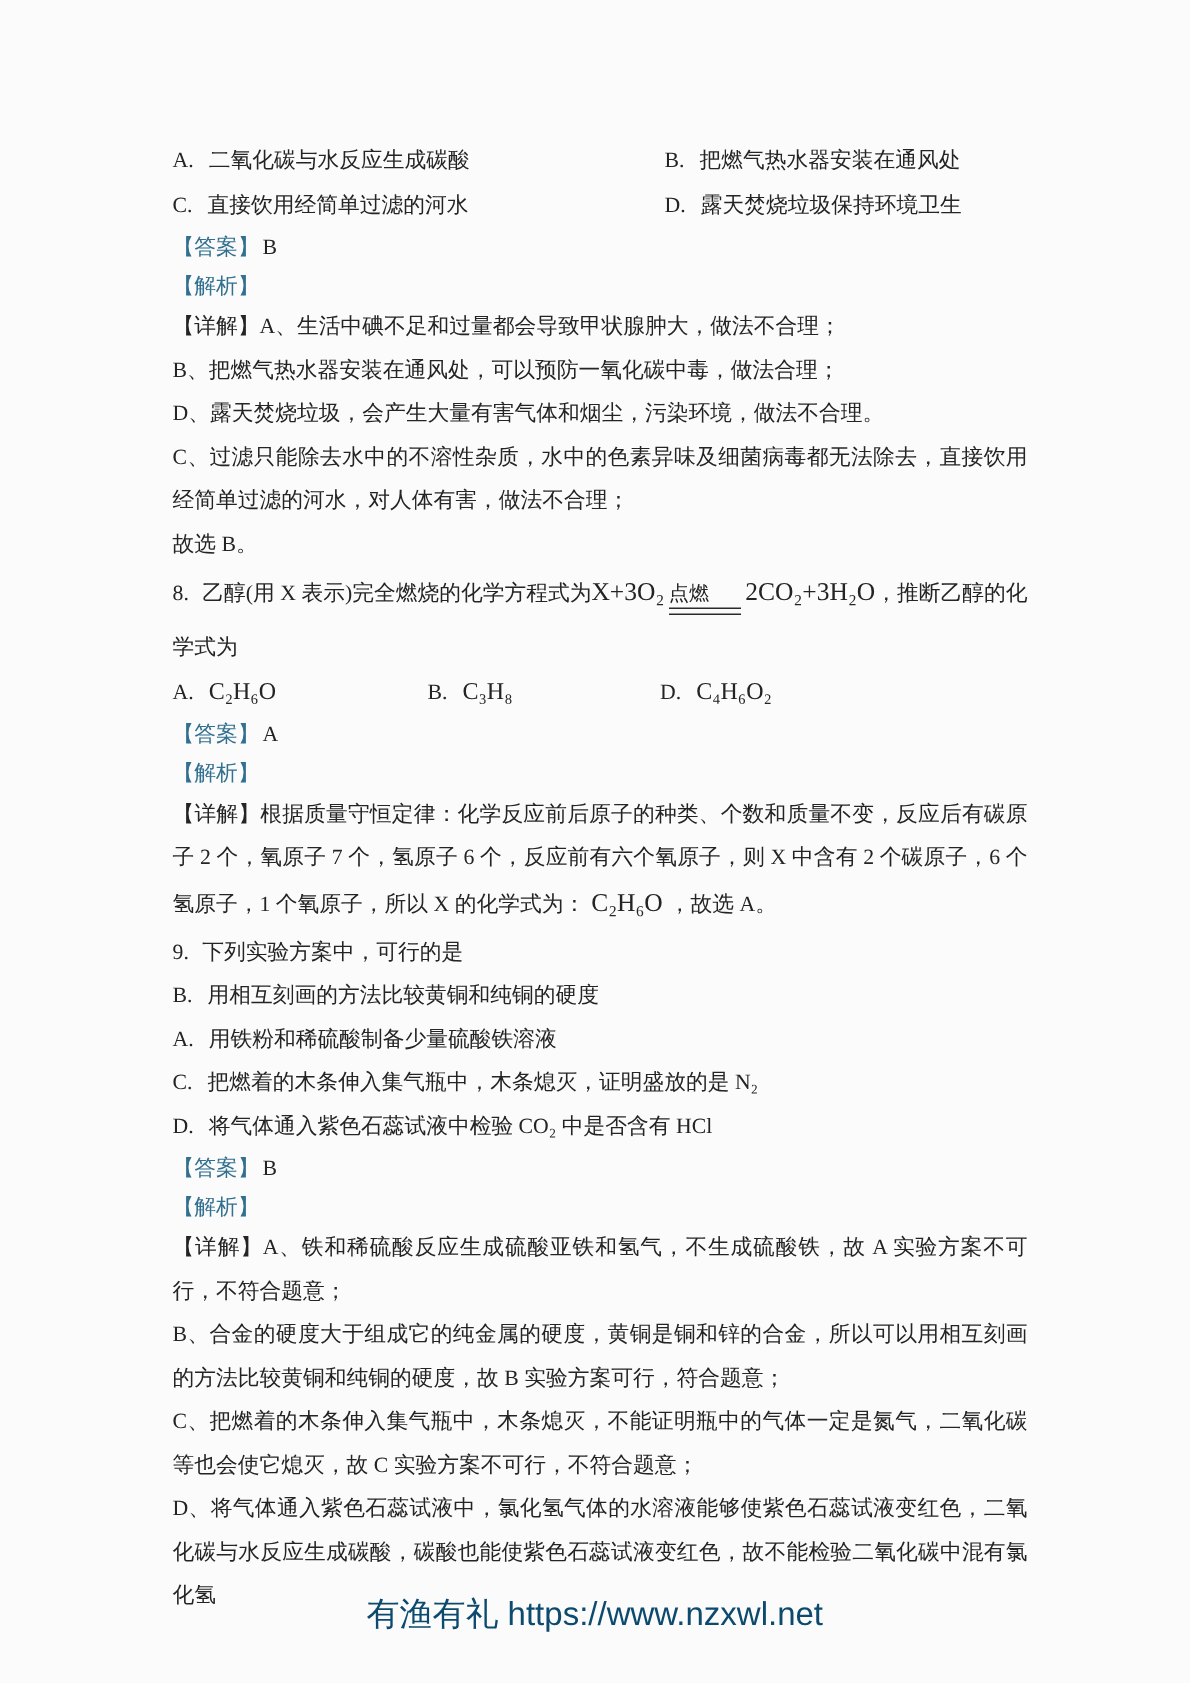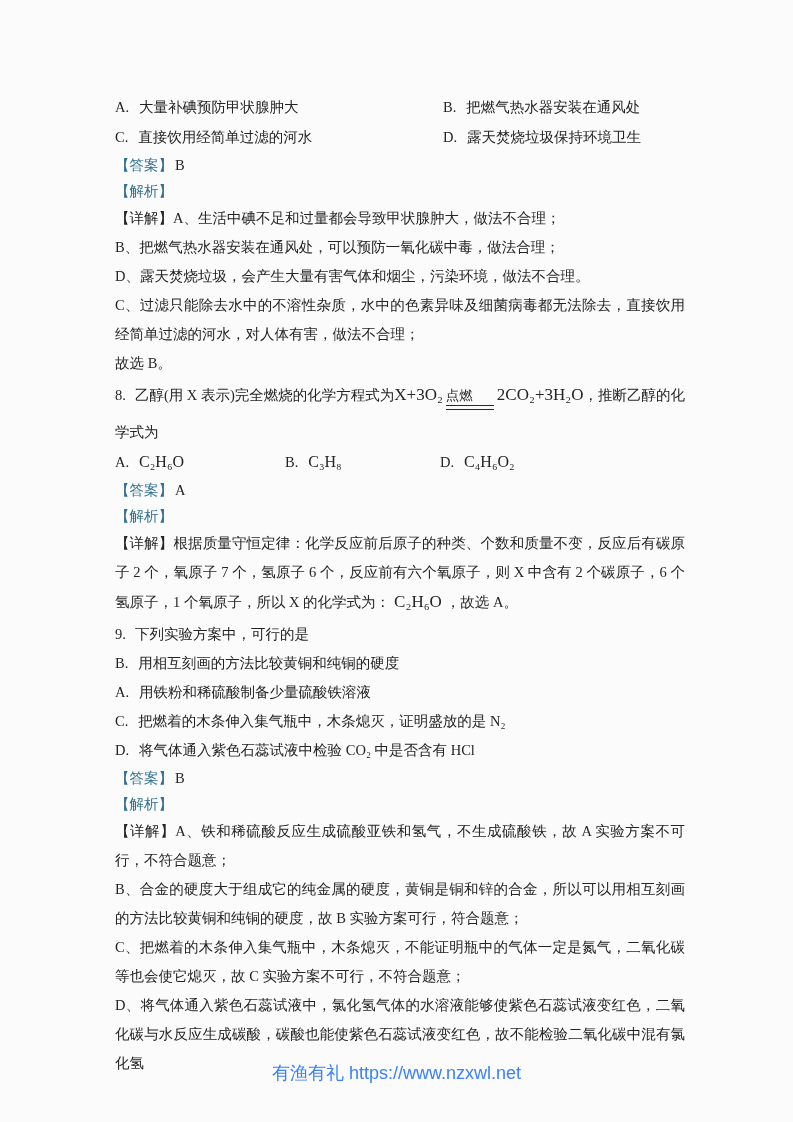--- a/index.html
+++ b/index.html
@@ -80,32 +80,32 @@
     font-family: "Liberation Serif", "DejaVu Serif", serif;
     font-size: 17px;
     padding: 0 4px;
   }
   .footer {
     position: absolute;
     left: 0; top: 1061px;
     width: 100%;
     text-align: center;
     font-family: "Liberation Sans", "DejaVu Sans", sans-serif;
-    font-size: 18px;
-    color: #3b82f6;
+    font-size: 22px;
+    color: #0c4a6e;
   }
 </style>
 </head>
 <body style="background: rgb(251, 251, 251);">
 
 <div class="content">
 
   <section>
     <div class="opt-grid-2">
-      <div class="opt"><span class="opt-label">A.</span><span>大量补碘预防甲状腺肿大</span></div>
+      <div class="opt"><span class="opt-label">A.</span><span>二氧化碳与水反应生成碳酸</span></div>
       <div class="opt"><span class="opt-label">B.</span><span>把燃气热水器安装在通风处</span></div>
       <div class="opt"><span class="opt-label">C.</span><span>直接饮用经简单过滤的河水</span></div>
       <div class="opt"><span class="opt-label">D.</span><span>露天焚烧垃圾保持环境卫生</span></div>
     </div>
     <div class="answer-line"><span class="bracket-label">【答案】</span><span class="answer-letter">B</span></div>
     <div class="answer-line"><span class="bracket-label">【解析】</span></div>
     <p class="detail">【详解】A、生活中碘不足和过量都会导致甲状腺肿大，做法不合理；</p>
     <p class="detail">B、把燃气热水器安装在通风处，可以预防一氧化碳中毒，做法合理；</p>
     <p class="detail">D、露天焚烧垃圾，会产生大量有害气体和烟尘，污染环境，做法不合理。</p>
     <p class="detail">C、过滤只能除去水中的不溶性杂质，水中的色素异味及细菌病毒都无法除去，直接饮用经简单过滤的河水，对人体有害，做法不合理；</p>

